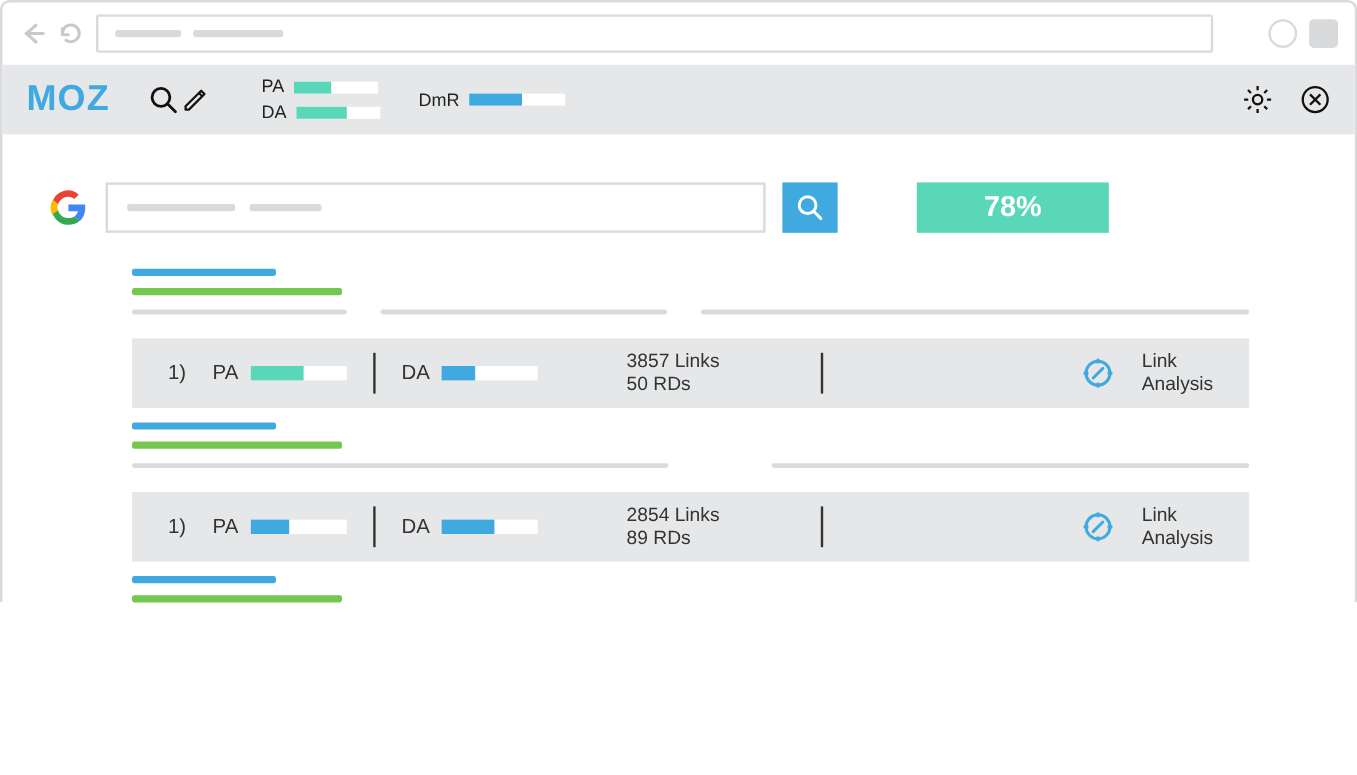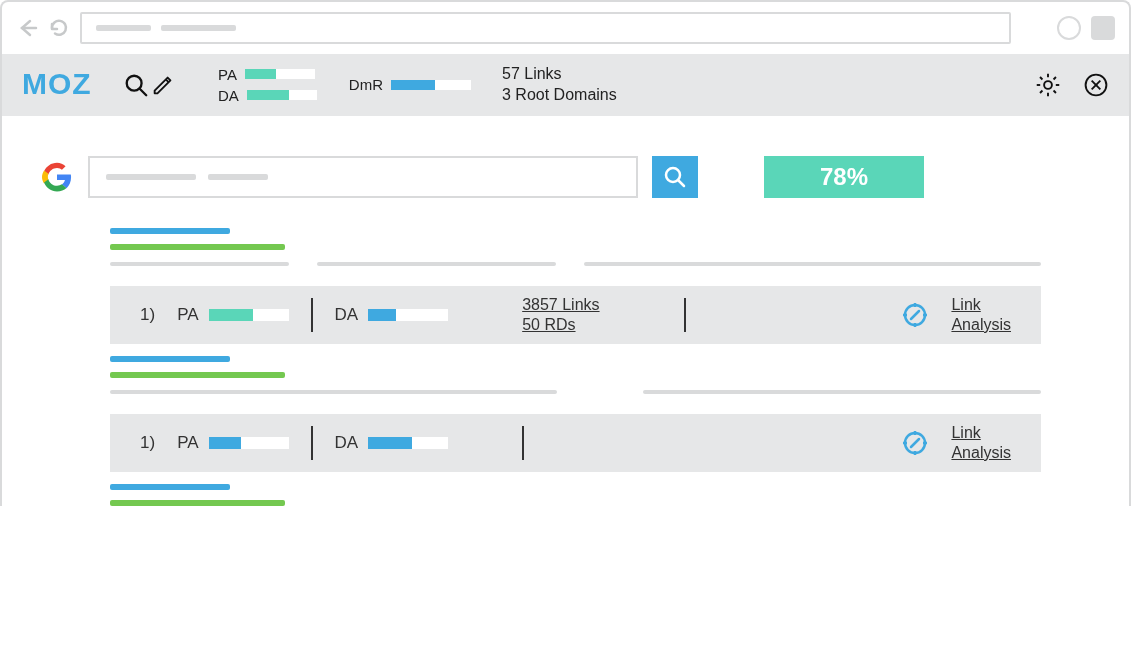--- a/index.html
+++ b/index.html
@@ -108,23 +108,23 @@
     display:flex;
     align-items:center;
     padding:0 30px;
     gap:22px;
     font-size:17px;
     color:#333;
   }
   .vdiv { width:2px; height:34px; background:#333; }
   .metric-inline { display:flex; align-items:center; gap:10px;}
   .mini-bar-bg { background:#fff; width:80px; height:12px; position:relative;}
-  .linkstat { display:flex; flex-direction:column; font-size:16px; line-height:1.2; flex:0 0 140px;text-decoration:underline;}
+  .linkstat { display:flex; flex-direction:column; font-size:16px; line-height:1.2; flex:0 0 140px;}
   .la-icon { width:28px; height:28px;}
-  .la-text { font-size:16px; line-height:1.2;text-decoration:underline;}
+  .la-text { font-size:16px; line-height:1.2;}
   .la-group { display:flex; align-items:center; gap:22px; margin-left:auto;}
 
   svg { display:block; }
 </style>
 </head>
 <body>
 
 <div class="browser-frame">
   <div class="browser-bar">
     <div class="nav-icon">
@@ -186,24 +186,20 @@
     <div class="metric-row">
       <span>DmR</span>
       <div class="bar-bg" style="width:80px">
           <div class="bar-fill blue" style="width:55%"></div>
         </div>
     </div>
 
     <div style="width:20px"></div>
 
     <div style="width:8px"></div>
-    <div class="links-block">
-      <div>57 Links</div>
-      <div>3 Root Domains</div>
-    </div>
 
     <div class="right-icons">
       <div class="tb-icon">
         <svg width="30" height="30" viewBox="0 0 30 30">
             <circle cx="15" cy="15" r="4.5" stroke="#111" stroke-width="2.2" fill="none"></circle>
             <g stroke="#111" stroke-width="2.2">
               <line x1="15" y1="2" x2="15" y2="6"></line>
               <line x1="15" y1="24" x2="15" y2="28"></line>
               <line x1="2" y1="15" x2="6" y2="15"></line>
               <line x1="24" y1="15" x2="28" y2="15"></line>
@@ -316,20 +312,24 @@
               </div>
           </div>
           <div class="vdiv"></div>
           <div class="metric-inline">
             <span>DA</span>
             <div class="mini-bar-bg">
                 <div class="bar-fill" style="width:55%;background:#3fa9e0"></div>
               </div>
           </div>
           <div style="width:30px"></div>
+          <div class="linkstat">
+            <span>2854 Links</span>
+            <span>89 RDs</span>
+          </div>
           <div class="vdiv"></div>
           <div class="la-group">
             <div class="la-icon">
               <svg width="28" height="28" viewBox="0 0 28 28">
                   <circle cx="14" cy="14" r="10" stroke="#3fa9e0" stroke-width="2.5" fill="none"></circle>
                   <line x1="14" y1="2" x2="14" y2="6" stroke="#3fa9e0" stroke-width="2.5"></line>
                   <line x1="14" y1="22" x2="14" y2="26" stroke="#3fa9e0" stroke-width="2.5"></line>
                   <line x1="2" y1="14" x2="6" y2="14" stroke="#3fa9e0" stroke-width="2.5"></line>
                   <line x1="22" y1="14" x2="26" y2="14" stroke="#3fa9e0" stroke-width="2.5"></line>
                   <line x1="10" y1="18" x2="18" y2="10" stroke="#3fa9e0" stroke-width="2.5" stroke-linecap="round"></line>

